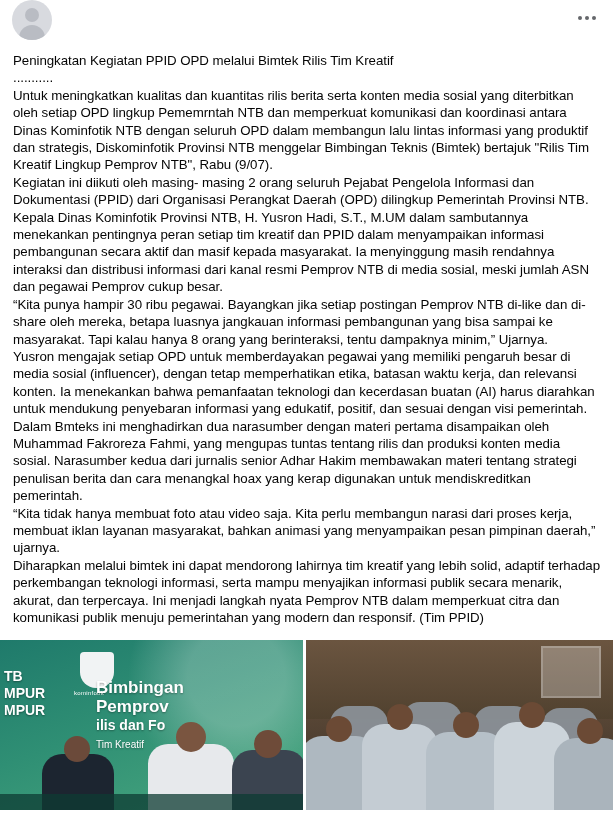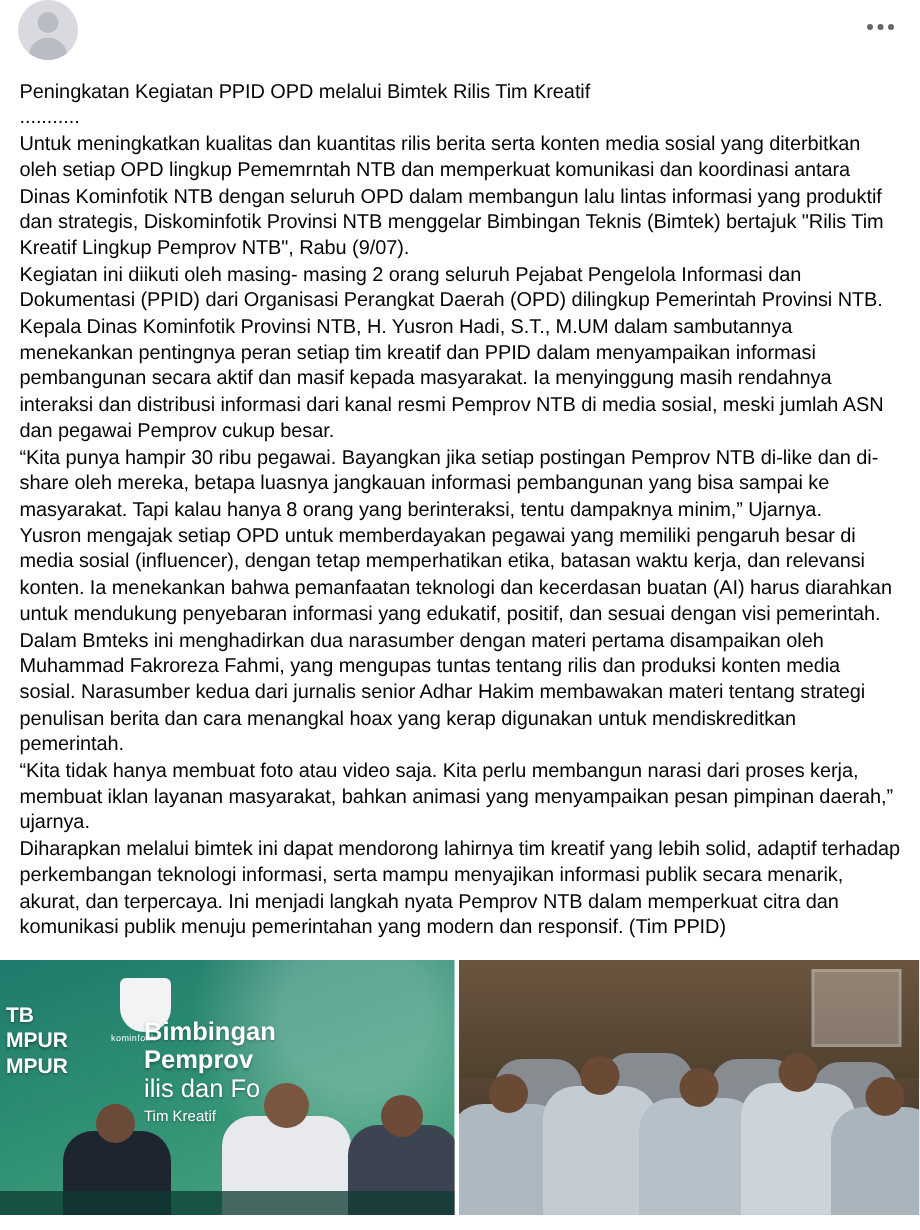--- a/index.html
+++ b/index.html
@@ -159,21 +159,21 @@
   .stage-text {
     position: absolute;
     left: 96px;
     top: 38px;
     color: #ffffff;
     font-weight: bold;
     font-size: 17px;
     line-height: 19px;
     text-shadow: 0 1px 2px rgba(0,0,0,0.35);
   }
-  .stage-text .sub1 { font-size: 17px; font-weight: normal; }
+  .stage-text .sub1 { font-size: 14px; font-weight: bold; }
   .stage-text .sub2 { font-size: 10px; font-weight: normal; }
   .stage-left-text {
     position: absolute;
     left: 4px;
     top: 28px;
     color: #ffffff;
     font-weight: bold;
     font-size: 14px;
     line-height: 17px;
     text-shadow: 0 1px 2px rgba(0,0,0,0.4);

